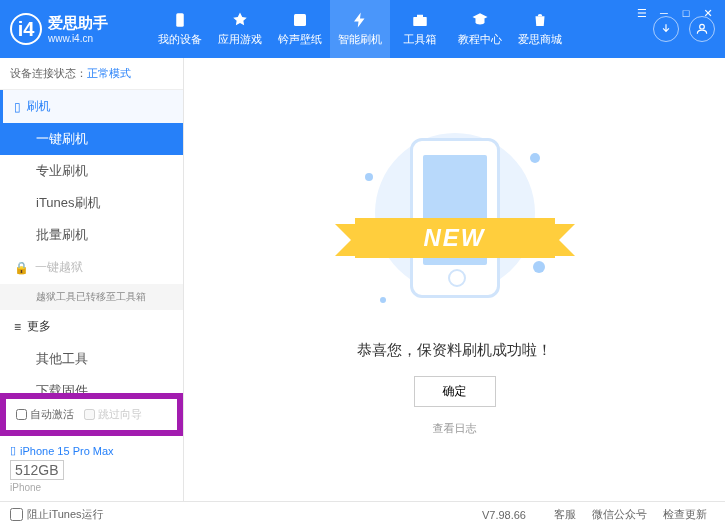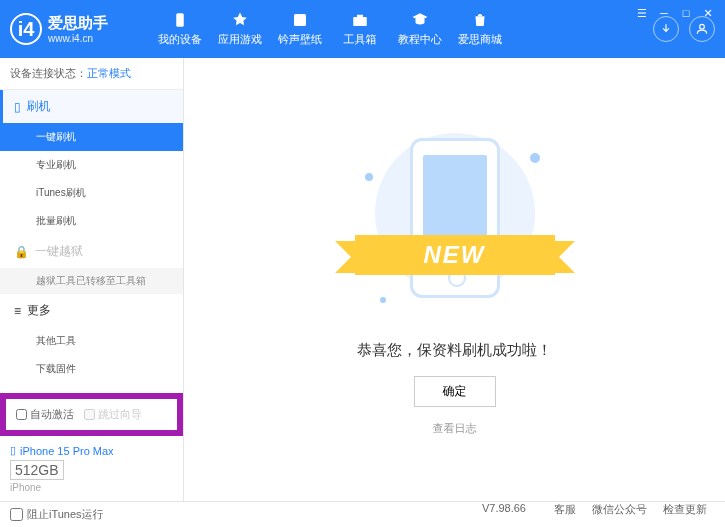--- a/index.html
+++ b/index.html
@@ -19,21 +19,21 @@
 .header-right { display: flex; align-items: center; gap: 10px; margin-left: auto; }
 .circle-btn { width: 26px; height: 26px; border: 1.5px solid rgba(255,255,255,0.6); border-radius: 50%; display: flex; align-items: center; justify-content: center; cursor: pointer; }
 .circle-btn svg { width: 14px; height: 14px; fill: none; stroke: #fff; stroke-width: 2; }
 .body-area { display: flex; height: 443px; }
 .sidebar { width: 184px; border-right: 1px solid #e5e5e5; display: flex; flex-direction: column; }
 .status-bar { padding: 8px 10px; font-size: 11px; color: #666; border-bottom: 1px solid #eee; }
 .status-bar .st { color: #2680f9; }
 .menu { flex: 1; overflow-y: auto; }
 .menu-group { padding: 8px 14px; font-size: 12px; color: #333; display: flex; align-items: center; gap: 6px; cursor: pointer; }
 .menu-group.active { border-left: 3px solid #2680f9; background: #f5f9ff; color: #2680f9; padding-left: 11px; }
-.menu-sub { padding: 7px 14px 7px 36px; font-size: 10px; color: #555; cursor: pointer; }
+.menu-sub { padding: 7px 14px 7px 36px; font-size: 13px; color: #555; cursor: pointer; }
 .menu-sub.active { background: #2680f9; color: #fff; }
 .menu-sub.note { background: #f5f5f5; color: #888; padding: 6px 10px 6px 36px; font-size: 10px; line-height: 1.4; }
 .lock-group { color: #bbb; }
 .checkbox-row { border: 6px solid #a21caf; padding: 8px 10px; display: flex; gap: 10px; font-size: 11px; color: #666; }
 .checkbox-row label { display: flex; align-items: center; gap: 3px; }
 .checkbox-row input { width: 11px; height: 11px; }
 .checkbox-row .disabled { color: #ccc; }
 .device-info { padding: 8px 10px; font-size: 11px; }
 .device-name { color: #2680f9; display: flex; align-items: center; gap: 4px; }
 .device-cap { display: inline-block; border: 1px solid #ccc; padding: 1px 4px; font-size: 14px; color: #666; margin-top: 3px; }
@@ -42,29 +42,29 @@
 .phone-illus { position: relative; width: 180px; height: 200px; }
 .circle-bg { position: absolute; width: 160px; height: 160px; background: #eaf3fe; border-radius: 50%; left: 10px; top: 10px; }
 .phone { position: absolute; width: 90px; height: 160px; background: #fff; border: 3px solid #d0e4fb; border-radius: 12px; left: 45px; top: 15px; }
 .phone::before { content: ''; position: absolute; width: 64px; height: 110px; background: #b8d9fb; left: 10px; top: 14px; border-radius: 2px; }
 .phone::after { content: ''; position: absolute; width: 14px; height: 14px; border: 2px solid #d0e4fb; border-radius: 50%; left: 35px; bottom: 8px; }
 .deco { position: absolute; width: 10px; height: 10px; background: #a8d0fb; border-radius: 50%; }
 .d1 { left: 0; top: 50px; width: 8px; height: 8px; }
 .d2 { right: 5px; top: 30px; }
 .d3 { right: 0; bottom: 50px; width: 12px; height: 12px; }
 .d4 { left: 15px; bottom: 20px; width: 6px; height: 6px; }
-.ribbon { position: absolute; width: 200px; left: -10px; top: 112px; }
+.ribbon { position: absolute; width: 200px; left: -10px; top: 95px; }
 .ribbon-main { background: #ffce3d; color: #fff; font-weight: bold; font-size: 24px; text-align: center; padding: 6px 0; font-style: italic; letter-spacing: 2px; position: relative; }
 .ribbon-main::before, .ribbon-main::after { content: ''; position: absolute; top: 6px; border: 16px solid #ffce3d; }
 .ribbon-main::before { left: -20px; border-left-color: transparent; }
 .ribbon-main::after { right: -20px; border-right-color: transparent; }
 .success-msg { font-size: 15px; color: #333; margin-top: 18px; }
 .ok-btn { margin-top: 16px; padding: 6px 28px; border: 1px solid #ccc; background: #fff; font-size: 12px; cursor: pointer; }
 .view-log { margin-top: 14px; font-size: 11px; color: #999; cursor: pointer; }
-.footer { height: 26px; border-top: 1px solid #e5e5e5; display: flex; padding: 0 10px; font-size: 11px; color: #666; }
+.footer { height: 26px; border-top: 1px solid #e5e5e5; display: flex; align-items: center; padding: 0 10px; font-size: 11px; color: #666; }
 .footer label { display: flex; align-items: center; gap: 4px; }
 .footer .ver { margin-left: auto; margin-right: 20px; }
 .footer .flink { margin: 0 8px; cursor: pointer; }
 </style>
 </head>
 <body>
 
 <div class="header">
   <div class="logo-area">
     <div class="logo-circle">i4</div>
@@ -90,20 +90,28 @@
         </span>
       <span>应用游戏</span>
     </div>
     <div class="nav-item">
       <span class="nav-icon">
           <svg viewBox="0 0 24 24">
             <rect x="4" y="4" width="16" height="16" rx="2"></rect>
           </svg>
         </span>
       <span>钤声壁纸</span>
+    </div>
+    <div class="nav-item active">
+      <span class="nav-icon">
+          <svg viewBox="0 0 24 24">
+            <path d="M13 2L4 14h6l-1 8 9-12h-6z"></path>
+          </svg>
+        </span>
+      <span>智能刷机</span>
     </div>
     <div class="nav-item">
       <span class="nav-icon">
           <svg viewBox="0 0 24 24">
             <rect x="3" y="8" width="18" height="12" rx="1"></rect>
             <rect x="8" y="5" width="8" height="3"></rect>
           </svg>
         </span>
       <span>工具箱</span>
     </div>

